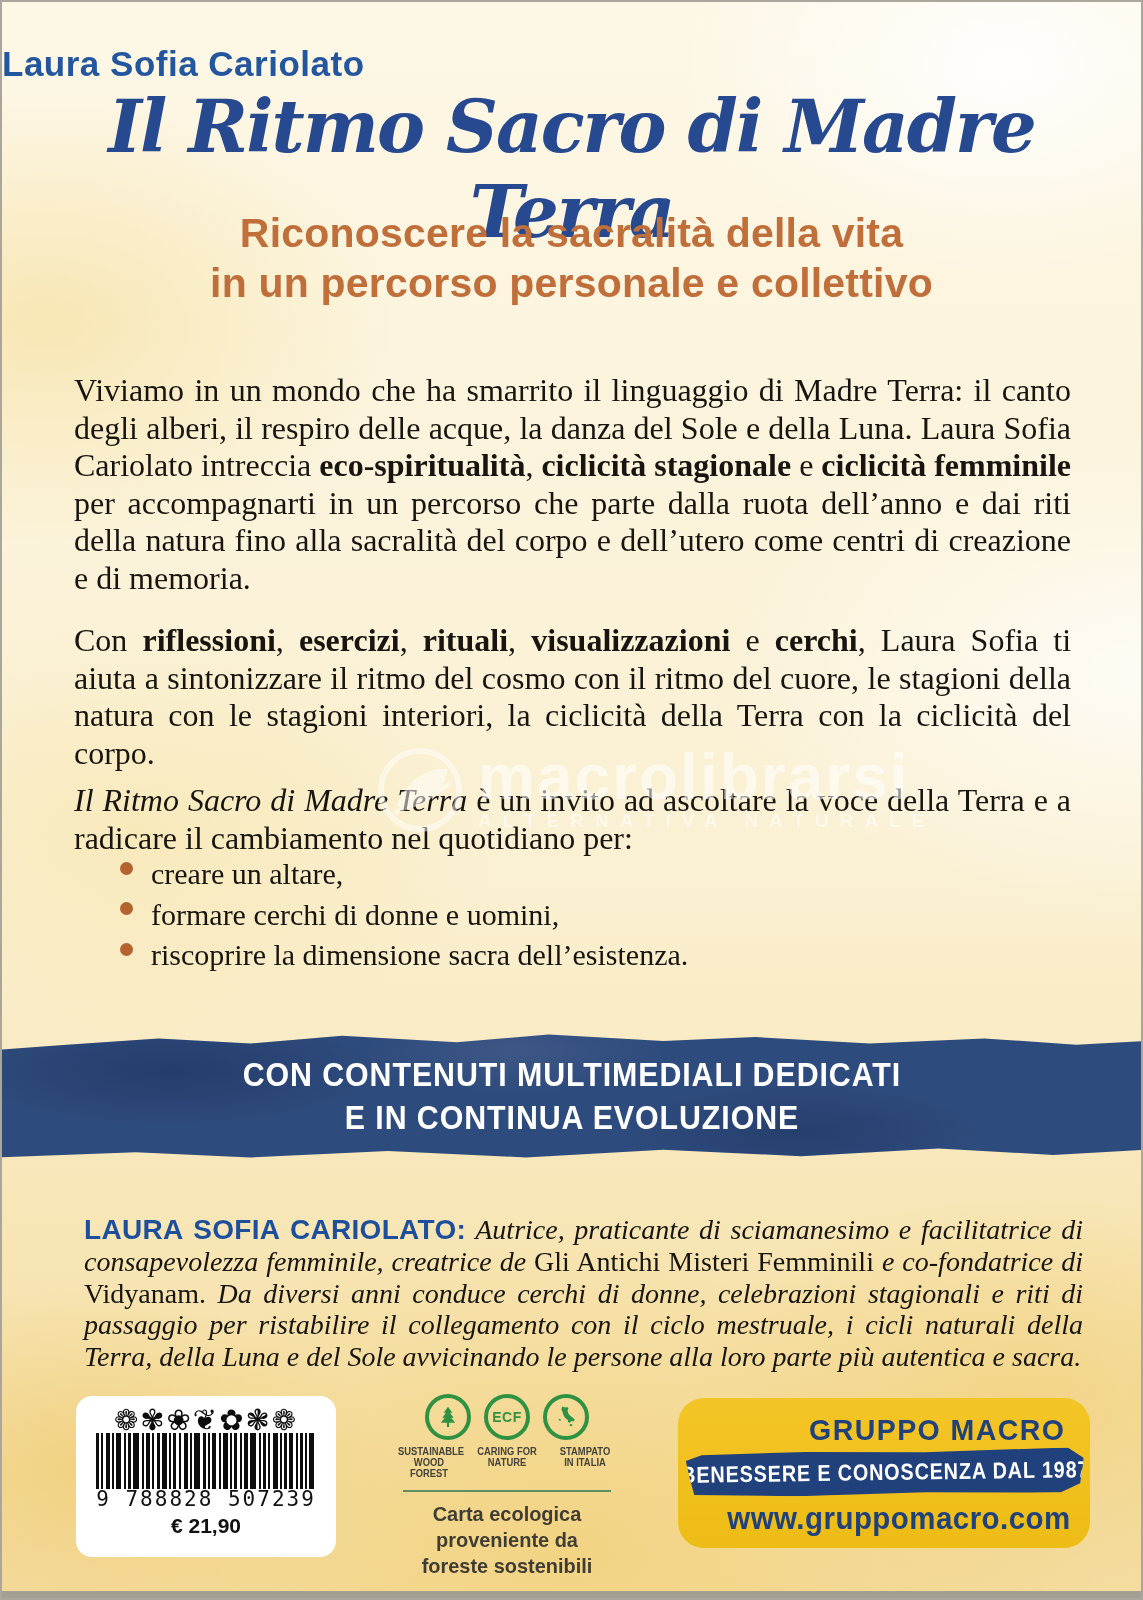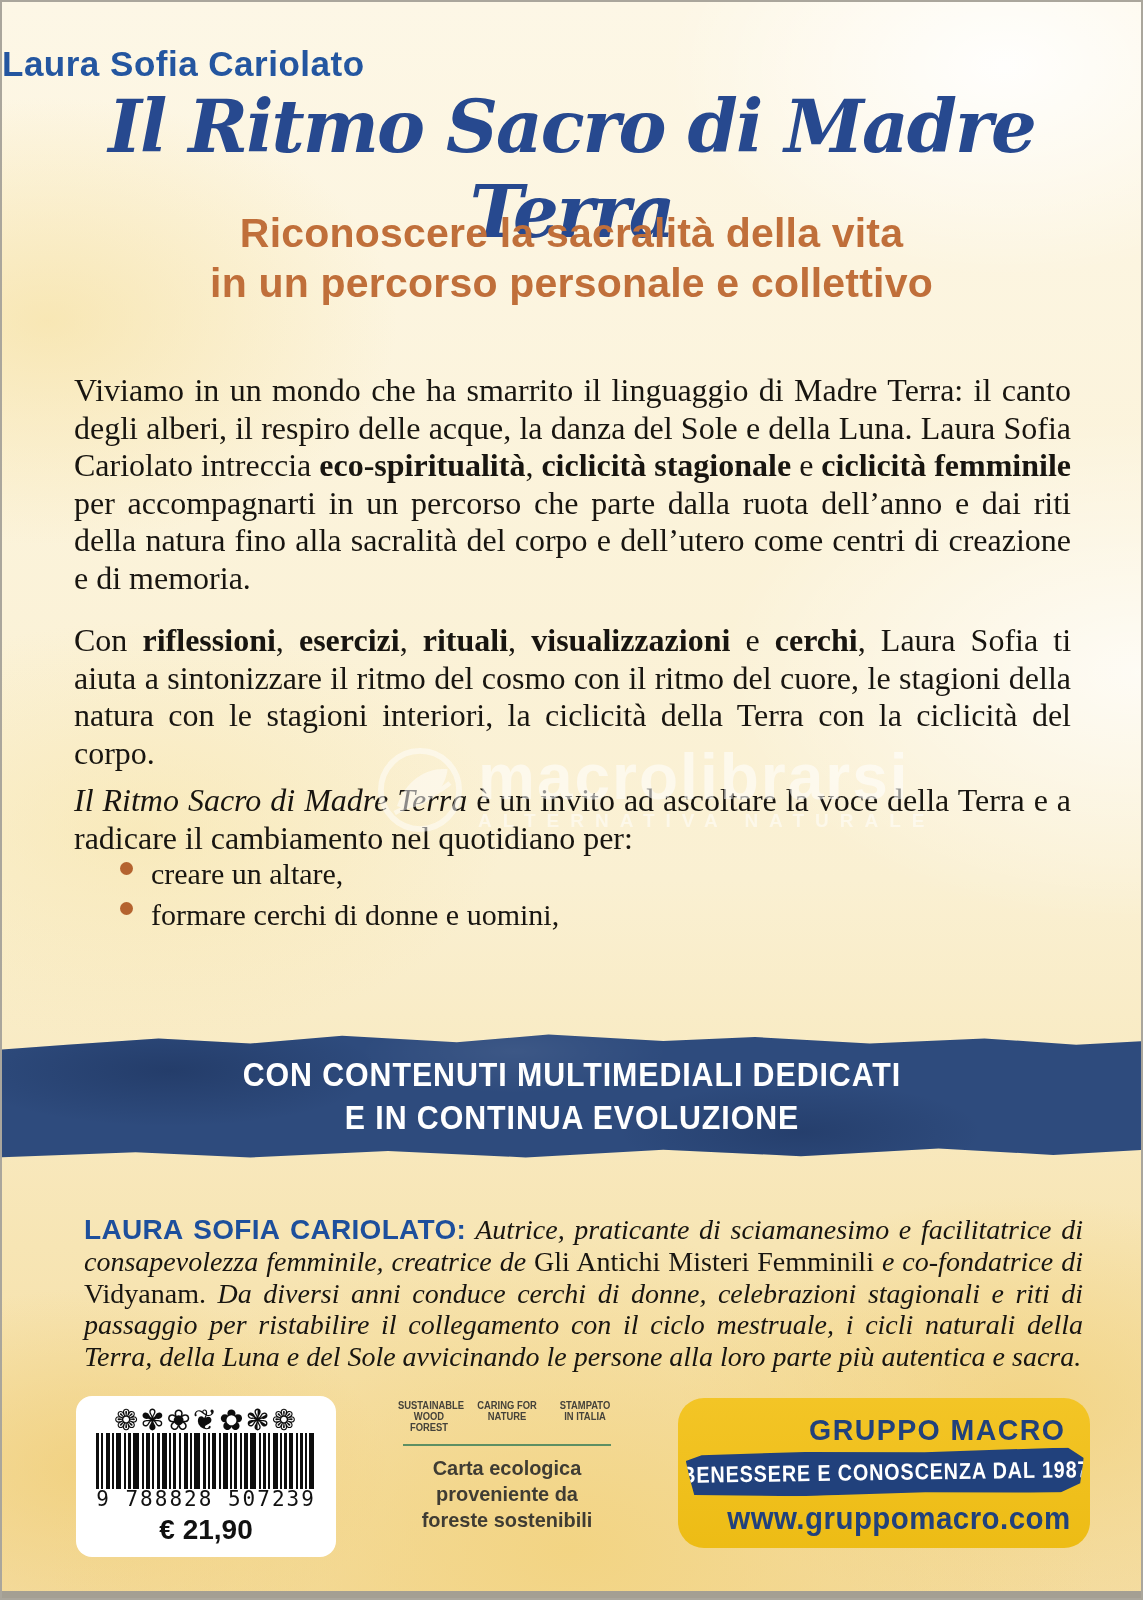--- a/index.html
+++ b/index.html
@@ -81,21 +81,21 @@
   .bio .roman { font-style:normal; }
 
   .barcode-box {
     position:absolute; left:74px; top:1394px; width:260px; height:161px;
     background:#ffffff; border-radius:16px; text-align:center;
     box-sizing:border-box; padding-top:8px;
   }
   .barcode-flowers { font-family:"DejaVu Sans", sans-serif; font-size:29px; line-height:32px; color:#0d0d0d; letter-spacing:2px; }
   .barcode-bars { display:block; margin:-3px auto 0; }
   .barcode-digits { font-family:"DejaVu Sans Mono", monospace; font-size:21px; line-height:22px; color:#111; letter-spacing:2px; margin-top:-1px; }
-  .barcode-price { font-family:"Liberation Sans", sans-serif; font-weight:700; font-size:28px; color:#111; margin-top:4px; }
+  .barcode-price { font-family:"Liberation Sans", sans-serif; font-weight:700; font-size:21px; color:#111; margin-top:4px; }
 
   .eco { position:absolute; left:394px; top:1392px; width:222px; text-align:center; }
   .eco-circles { display:flex; justify-content:center; gap:13px; }
   .eco-circle {
     width:46px; height:46px; box-sizing:border-box; border:4px solid #2f9242;
     border-radius:50%; display:flex; align-items:center; justify-content:center;
   }
   .ecf-text { font-family:"Liberation Sans", sans-serif; font-weight:700; font-size:14px; color:#2f9242; letter-spacing:.5px; }
   .eco-labels { display:flex; justify-content:space-between; gap:6px; margin-top:6px; }
   .eco-label { width:66px; font-family:"Liberation Sans", sans-serif; font-weight:700; font-size:10px; line-height:11px; color:#45423a; transform:scaleX(.94); }
@@ -161,20 +161,24 @@
   <p class="para" id="p3"><span class="ital">Il Ritmo Sacro di Madre Terra</span><span> è un invito ad ascoltare la voce della Terra e a radicare il cambiamento nel quotidiano per:</span></p>
 
   <ul class="bullet-list">
     <li>
         <span class="bullet-dot"></span>
         <span>creare un altare,</span>
       </li>
     <li>
         <span class="bullet-dot"></span>
         <span>formare cerchi di donne e uomini,</span>
+      </li>
+    <li>
+        <span class="bullet-dot"></span>
+        <span>riscoprire la dimensione sacra dell’esistenza.</span>
       </li>
   </ul>
 
   <div class="watermark">
     <svg width="92" height="92" viewBox="0 0 80 80" style="opacity:.5">
       <circle cx="40" cy="40" r="34" fill="none" stroke="#ffffff" stroke-width="5"></circle>
       <path d="M20 54 C28 30, 48 20, 64 22 C62 40, 46 56, 26 56 Z" fill="#ffffff"></path>
       <path d="M18 60 C32 52, 52 46, 66 34" fill="none" stroke="#ffffff" stroke-width="4"></path>
     </svg>
     <div>
@@ -234,20 +238,35 @@
           <rect x="204" y="0" width="3" height="56"></rect>
           <rect x="209" y="0" width="2" height="56"></rect>
           <rect x="213" y="0" width="5" height="56"></rect>
       </g>
     </svg>
     <div class="barcode-digits">9 788828 507239</div>
     <div class="barcode-price">€ 21,90</div>
   </div>
 
   <div class="eco">
+    <div class="eco-circles">
+      <div class="eco-circle">
+        <svg width="26" height="26" viewBox="0 0 24 24">
+          <path fill="#2f9242" d="M12 2.5 L16 8 h-2.2 L17.3 12.6 h-2.4 L18.6 17.3 H13 v4 h-2 v-4 H5.4 L9.1 12.6 H6.7 L10.2 8 H8 Z"></path>
+        </svg>
+      </div>
+      <div class="eco-circle">
+        <span class="ecf-text">ECF</span>
+      </div>
+      <div class="eco-circle">
+        <svg width="26" height="26" viewBox="0 0 24 24">
+          <path fill="#2f9242" d="M8.5 2.2 l3.2 1 1.6-.4 1 1.3 -.9 1.7 .5 2.6 1.7 2.3 2.8 2 1.6 1.6 -.6 1.8 -2.3-.5 -1.7 1.8 -1.4-.5 -.4-2.2 -2.3-1.8 -1.7-2.7 -.9-3.2 -1-1.6 Z M15.8 18.2 l2 .8 -.4 1.6 -2.1-.5 Z M5.2 13.6 l1.8.5 .3 1.4 -1.7-.2 Z"></path>
+        </svg>
+      </div>
+    </div>
     <div class="eco-labels">
       <div class="eco-label">
         <span>SUSTAINABLE</span>
         <span>WOOD FOREST</span>
       </div>
       <div class="eco-label">
         <span>CARING FOR</span>
         <span>NATURE</span>
       </div>
       <div class="eco-label">

